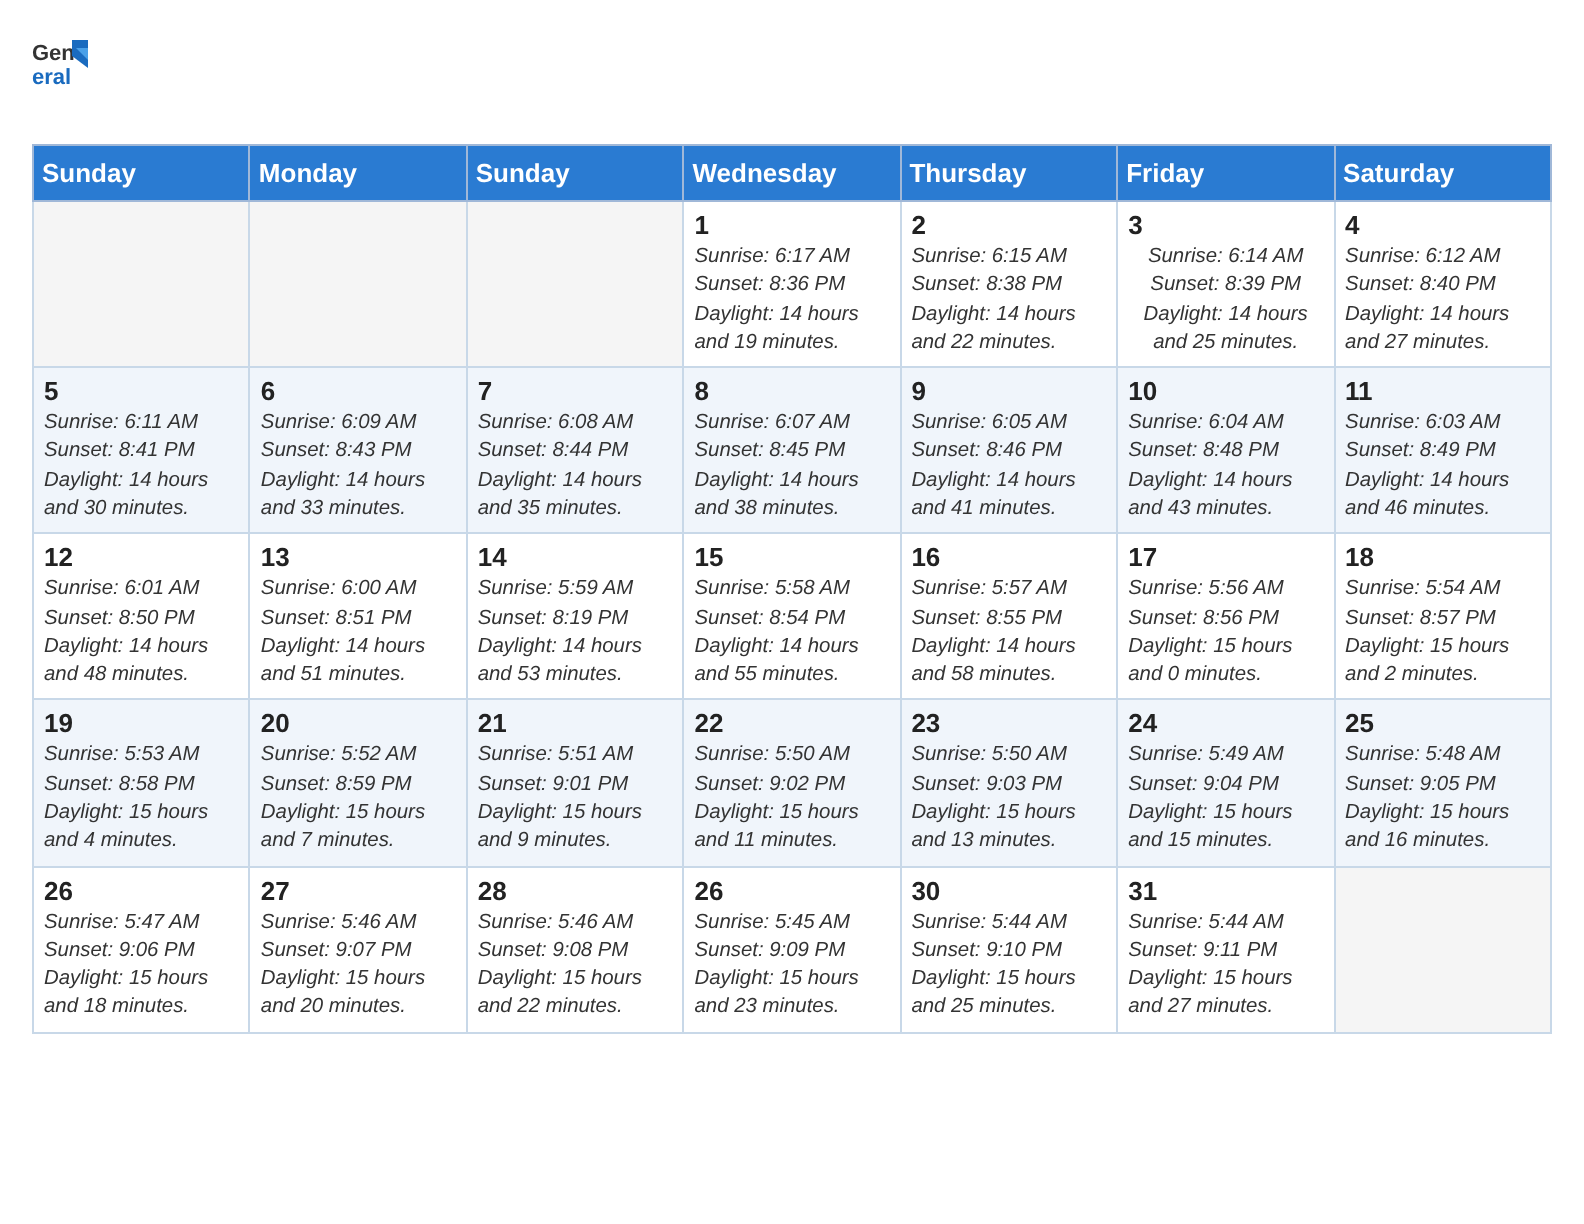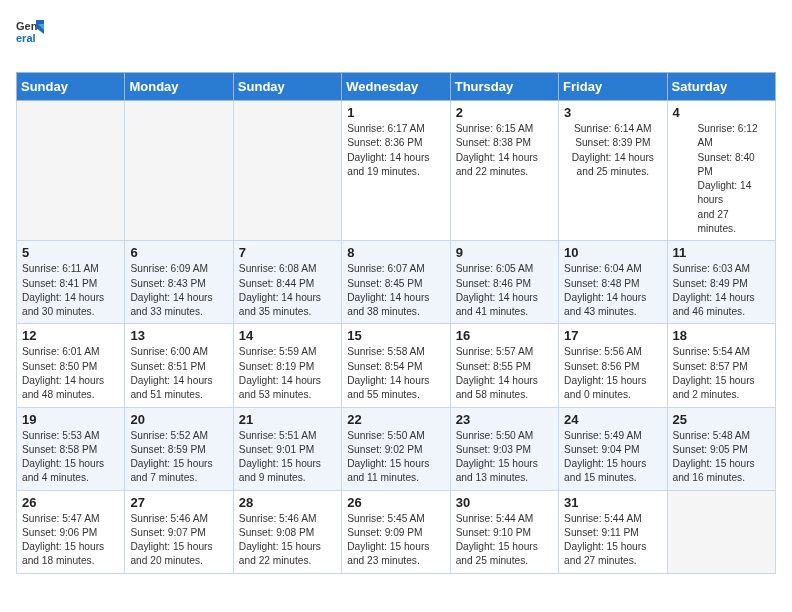--- a/index.html
+++ b/index.html
@@ -74,20 +74,21 @@
       font-size: 13px;
       font-weight: bold;
       color: #222;
       display: block;
       margin-bottom: 2px;
     }
     .cell-text {
       font-size: 10.2px;
       line-height: 1.4;
       color: #333;
+      font-style: italic;
     }
     .empty { background: #f5f5f5 !important; }
   </style>
 </head>
 <body>
 
 <div class="header">
   <div class="logo">
     <svg class="logo-icon" viewBox="0 0 28 28">
       <text x="0" y="14" font-size="11" font-weight="bold" fill="#333">Gen</text>
@@ -140,21 +141,21 @@
         </td>
         <td>
           <span class="day-num">3</span>
           <div class="cell-text" style="white-space: pre-line; text-align: center;">Sunrise: 6:14 AM
 Sunset: 8:39 PM
 Daylight: 14 hours
 and 25 minutes.</div>
         </td>
         <td>
           <span class="day-num">4</span>
-          <div class="cell-text" style="white-space: pre-line; margin-left: 25px;">Sunrise: 6:12 AM
+          <div class="cell-text" style="white-space: pre-line;">Sunrise: 6:12 AM
 Sunset: 8:40 PM
 Daylight: 14 hours
 and 27 minutes.</div>
         </td>
       </tr>
       <tr>
         <td>
           <span class="day-num">5</span>
           <div class="cell-text" style="white-space: pre-line;">Sunrise: 6:11 AM
 Sunset: 8:41 PM

